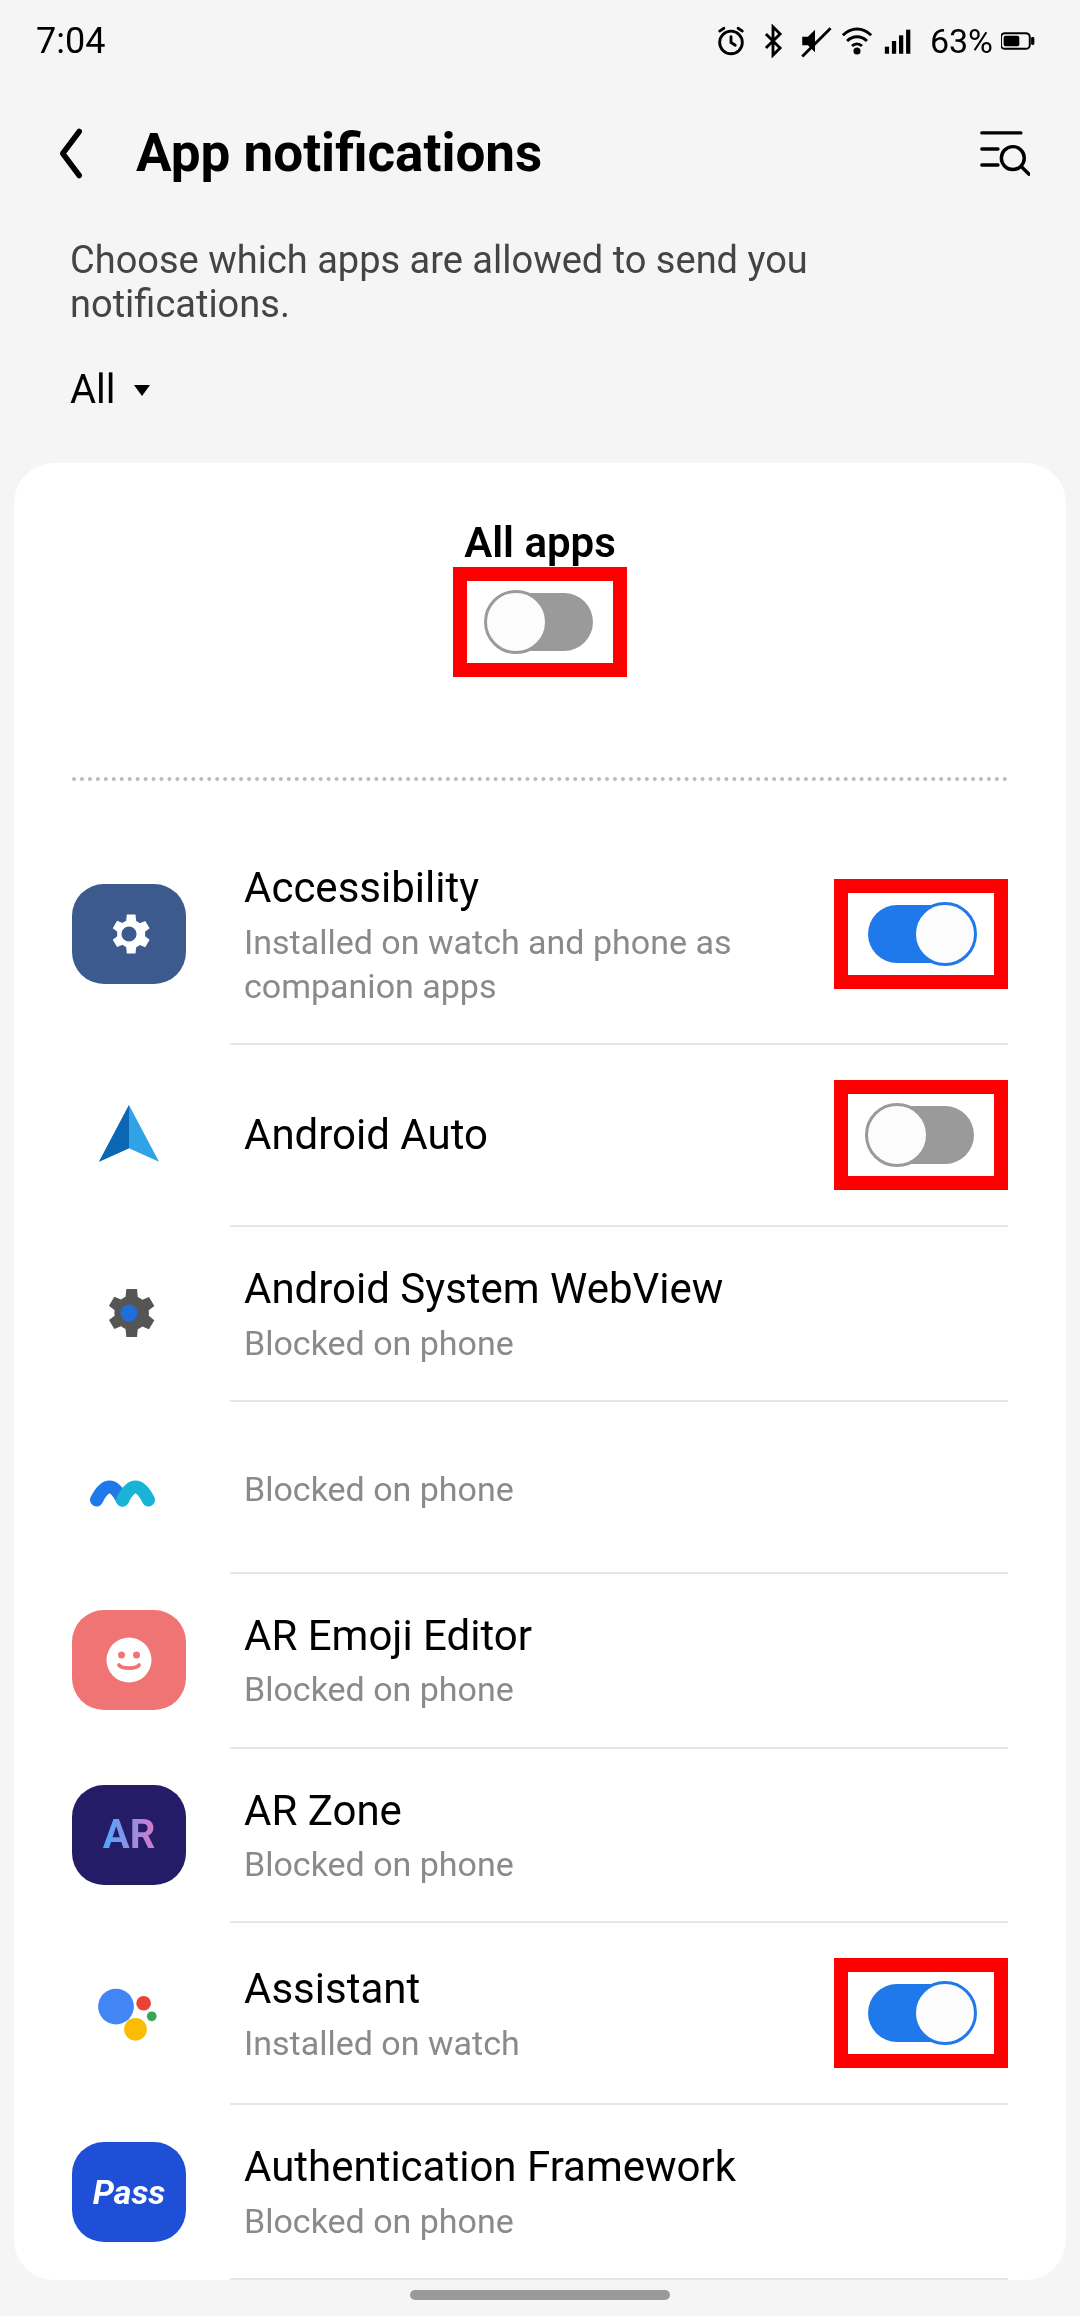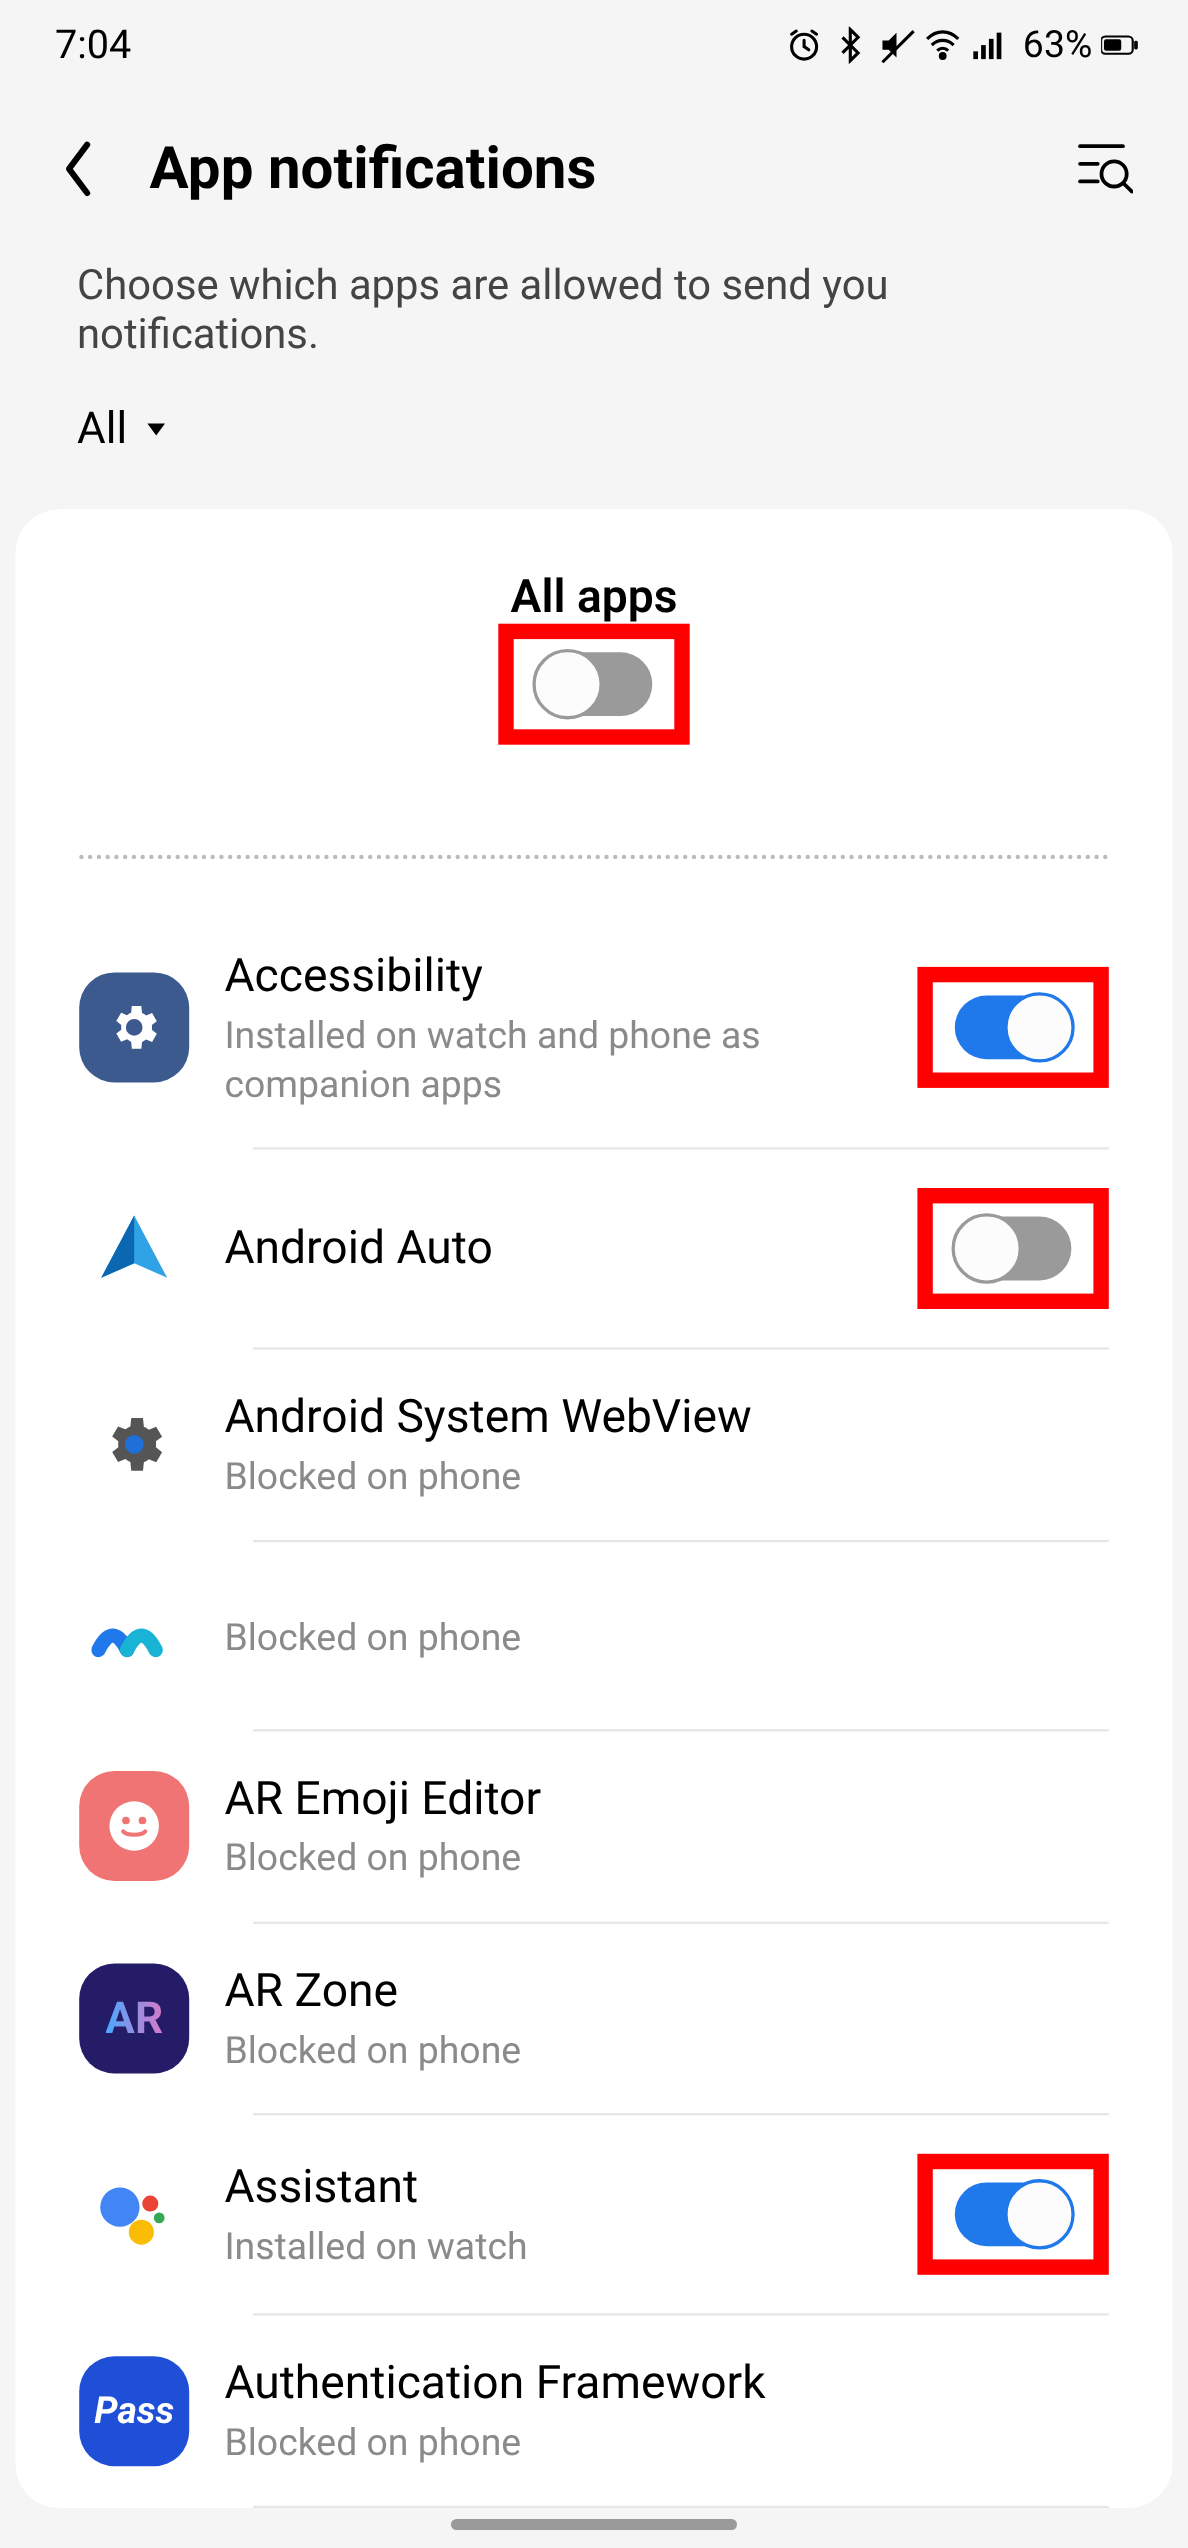--- a/index.html
+++ b/index.html
@@ -7,21 +7,21 @@
       width: 1080px;
       height: 2316px;
       font-family: -apple-system, BlinkMacSystemFont, "Segoe UI", Roboto, sans-serif;
       background: #f5f5f5;
       overflow: hidden;
     }
     .status-bar {
       display: flex;
       justify-content: space-between;
       align-items: center;
-      padding: 20px 45px 10px 50px;
+      padding: 20px 45px 10px 36px;
       font-size: 36px;
       color: #000;
     }
     .status-right { display: flex; align-items: center; gap: 8px; text-align: right; }
     .status-right svg { width: 34px; height: 34px; }
     .battery-text { font-size: 34px; margin-left: 6px; }
 
     .header {
       display: flex;
       align-items: center;
@@ -73,24 +73,24 @@
       margin: 45px 58px;
     }
 
     .app-row {
       display: flex;
       align-items: center;
       padding: 35px 58px 35px 58px;
       position: relative;
     }
     .app-icon {
-      width: 100px;
+      width: 114px;
       height: 100px;
       flex-shrink: 0;
-      margin-right: 32px;
+      margin-right: 58px;
       border-radius: 26px;
       display: flex;
       align-items: center;
       justify-content: center;
     }
     .app-text { flex: 1; min-width: 0; }
     .app-name { font-size: 42px; color: #000; line-height: 1.3; }
     .app-sub  { font-size: 34px; color: #8a8a8a; margin-top: 4px; line-height: 1.3; }
 
     .row-divider {

